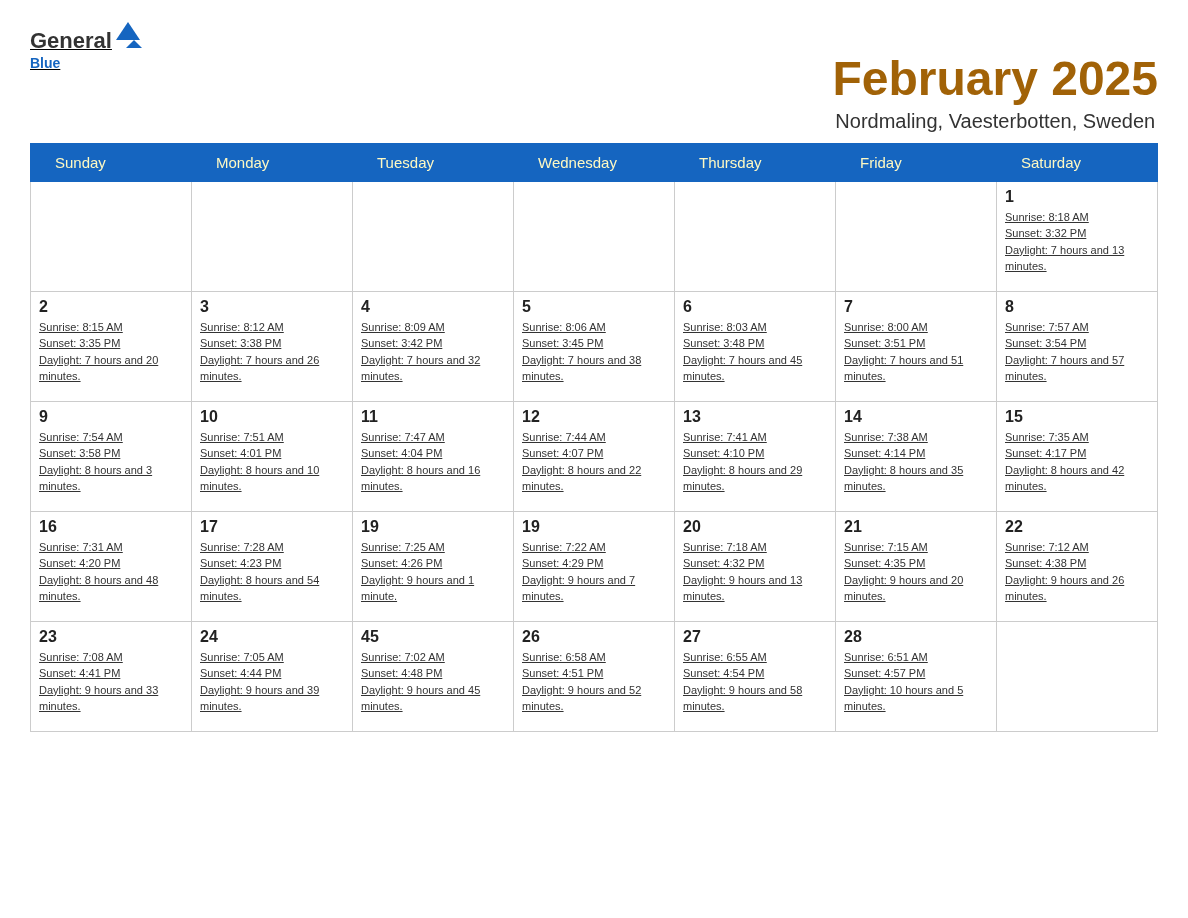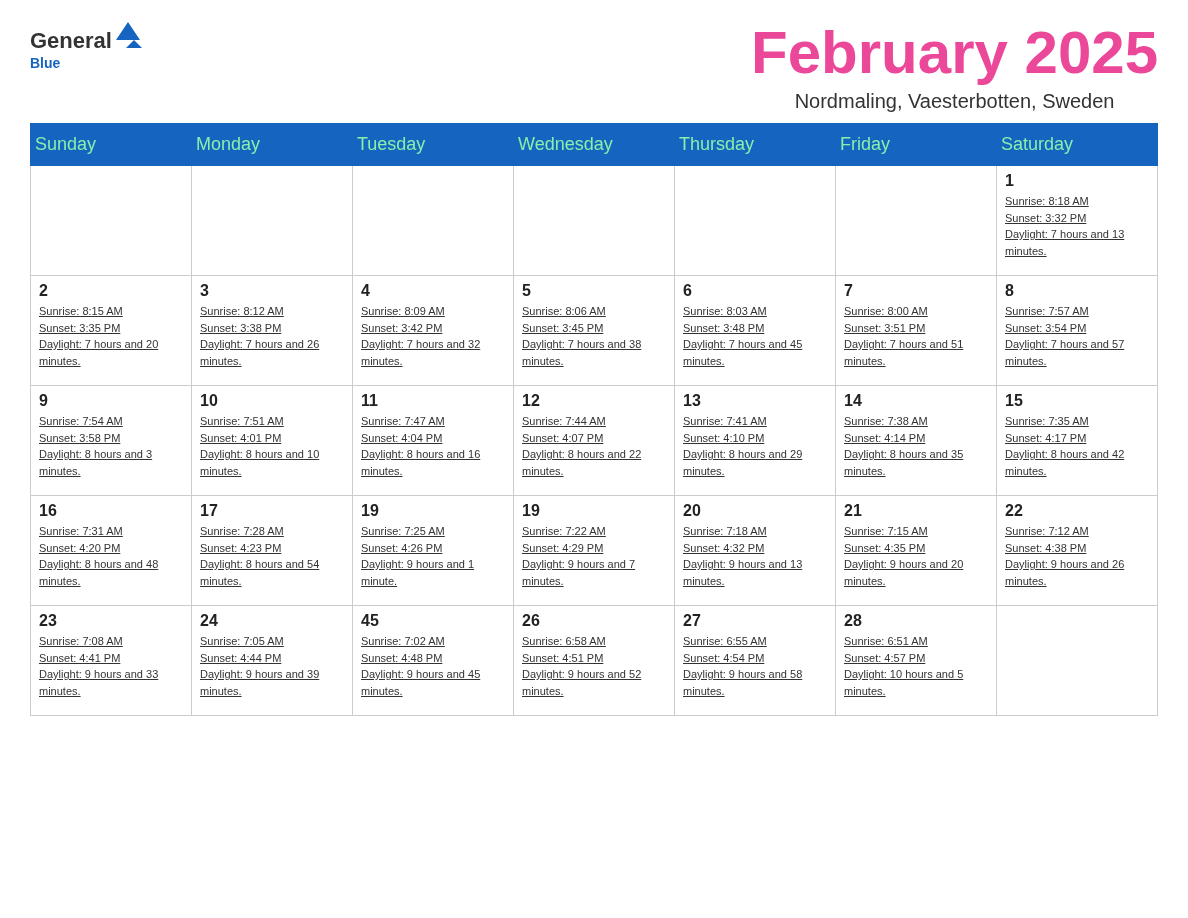--- a/index.html
+++ b/index.html
@@ -12,61 +12,63 @@
     }
     .header {
       display: flex;
       justify-content: space-between;
       align-items: flex-start;
       margin-bottom: 10px;
     }
     .logo {
       display: flex;
       align-items: center;
+      text-decoration: underline;
     }
     .logo-text-general {
       font-size: 22px;
       font-weight: bold;
       color: #333;
     }
     .logo-text-blue {
       font-size: 14px;
       font-weight: bold;
       color: #1565c0;
     }
     .logo-icon {
       width: 28px;
       height: 28px;
       margin-left: 2px;
     }
     .title-section {
       text-align: right;
     }
     .month-title {
-      font-size: 60px;
+      font-size: 48px;
       font-weight: bold;
-      color: #ec4899;
+      color: #a16207;
       line-height: 1.1;
+      margin-top: 33px;
     }
     .location-title {
       font-size: 20px;
       color: #333;
       margin-top: 4px;
       text-align: center;
     }
     .calendar {
       width: 100%;
       border-collapse: collapse;
       margin-top: 10px;
     }
     .calendar thead th {
       background-color: #1565c0;
-      color: #86efac;
-      padding: 10px 4px;
-      font-size: 18px;
+      color: #fef9c3;
+      padding: 10px 24px;
+      font-size: 15px;
       font-weight: normal;
       text-align: left;
       border: 1px solid #1565c0;
     }
     .calendar tbody td {
       width: 14.28%;
       vertical-align: top;
       padding: 6px 8px;
       border: 1px solid #ccc;
       font-size: 12px;

